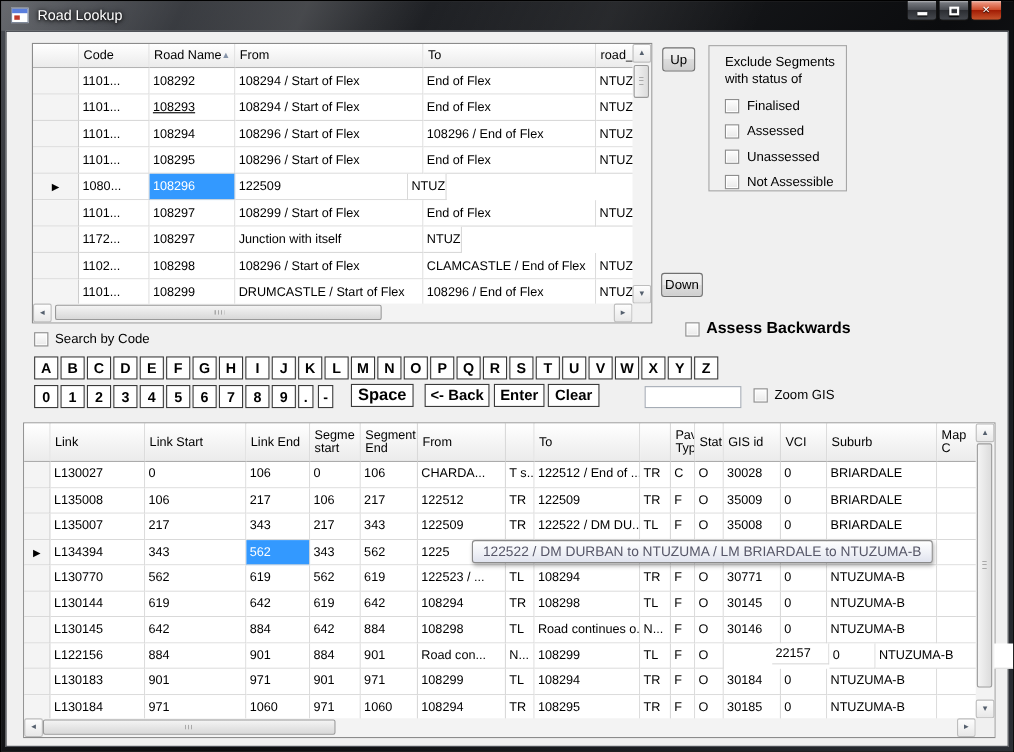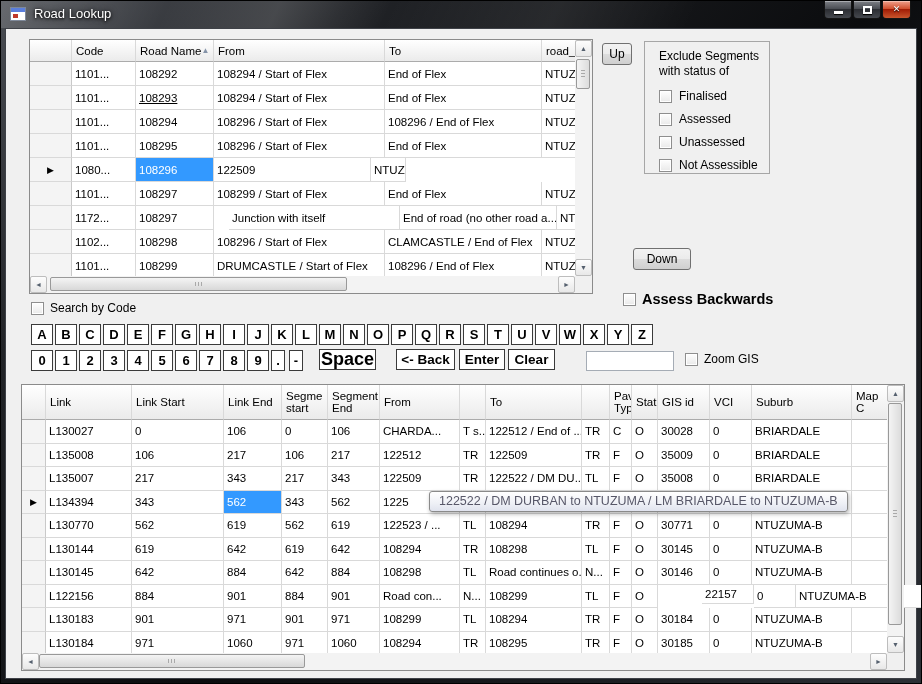--- a/index.html
+++ b/index.html
@@ -166,22 +166,21 @@
           <div class="c" style="width: 64px; height: 24px;">1101...</div>
           <div class="c" style="width: 78px; height: 24px;">108297</div>
           <div class="c" style="width: 171px; height: 24px;">108299 / Start of Flex</div>
           <div class="c" style="width: 157px; height: 24px;">End of Flex</div>
           <div class="c" style="width: 35px; height: 24px;">NTUZ</div>
         </div>
         <div class="r">
           <div class="c rowhdr" style="width: 42px; height: 24px;"></div>
           <div class="c" style="width: 64px; height: 24px;">1172...</div>
           <div class="c" style="width: 78px; height: 24px;">108297</div>
-          <div class="c" style="width: 171px; height: 24px; margin-left: 15px;">Junction with itself</div>
-          <div class="c" style="width: 157px; height: 24px;">End of road (no other road a...</div>
+          <div class="c" style="width: 171px; height: 24px;">Junction with itself</div>
           <div class="c" style="width: 35px; height: 24px;">NTUZ</div>
         </div>
         <div class="r">
           <div class="c rowhdr" style="width: 42px; height: 24px;"></div>
           <div class="c" style="width: 64px; height: 24px;">1102...</div>
           <div class="c" style="width: 78px; height: 24px;">108298</div>
           <div class="c" style="width: 171px; height: 24px;">108296 / Start of Flex</div>
           <div class="c" style="width: 157px; height: 24px;">CLAMCASTLE / End of Flex</div>
           <div class="c" style="width: 35px; height: 24px;">NTUZ</div>
         </div>
@@ -454,21 +453,21 @@
         <div class="sb-btn" style="left: 0px; top: 0px; width: 17px; height: 17px;">◄</div>
         <div class="sb-thumb h" style="top: 1px; height: 14px; left: 17px; width: 266px;">
           <div class="grip-h"></div>
         </div>
         <div class="sb-btn" style="right: 0px; top: 0px; width: 17px; height: 17px;">►</div>
       </div>
       <div class="sb-corner"></div>
     </div>
 
   <button class="win-btn" id="up-btn" style="left:601px;top:42px;width:30px;height:22px;">Up</button>
-  <button class="win-btn" id="down-btn" style="left:632px;top:247px;width:58px;height:22px;">Down</button>
+  <button class="win-btn" id="down-btn" style="left:600px;top:247px;width:38px;height:22px;">Down</button>
 
   <div class="groupbox" style="left:643px;top:40px;width:126px;height:133px;">
     <div class="gb-title">Exclude Segments with status of</div>
     <div class="gb-opts" id="exclude-options">
         <div class="gb-opt">
           <span class="cb"></span>
           <span class="cb-label">Finalised</span>
         </div>
         <div class="gb-opt">
           <span class="cb"></span>
@@ -536,21 +535,21 @@
       <button class="key" style="width: 22px; height: 21px; margin-right: 2px;">4</button>
       <button class="key" style="width: 22px; height: 21px; margin-right: 2px;">5</button>
       <button class="key" style="width: 22px; height: 21px; margin-right: 2px;">6</button>
       <button class="key" style="width: 22px; height: 21px; margin-right: 2px;">7</button>
       <button class="key" style="width: 22px; height: 21px; margin-right: 2px;">8</button>
       <button class="key" style="width: 22px; height: 21px; margin-right: 2px;">9</button>
       <button class="key" style="width: 14px; height: 21px; margin-right: 4px;">.</button>
       <button class="key" style="width: 14px; height: 21px; margin-right: 0px;">-</button>
     </div>
   <div class="keys-row" id="action-row" style="left:318px;top:348px;">
-      <button class="key" style="width: 57px; height: 21px; margin-right: 20px; font-size: 18px;">Space</button>
+      <button class="key" style="width: 57px; height: 21px; margin-right: 10px; font-size: 15px;">Space</button>
       <button class="key" style="width: 59px; height: 21px; margin-right: 4px; font-size: 13.5px;">&lt;- Back</button>
       <button class="key" style="width: 46px; height: 21px; margin-right: 3px; font-size: 13.5px;">Enter</button>
       <button class="key" style="width: 47px; height: 21px; margin-right: 0px; font-size: 13.5px;">Clear</button>
     </div>
 
   <input class="textbox" style="left: 585px; top: 350px; width: 88px; height: 20px;" value="">
 
   <div class="tooltip" style="left: 428px; top: 490px; z-index: 50;">122522 / DM DURBAN to NTUZUMA / LM BRIARDALE to NTUZUMA-B</div>
 </div>
 

